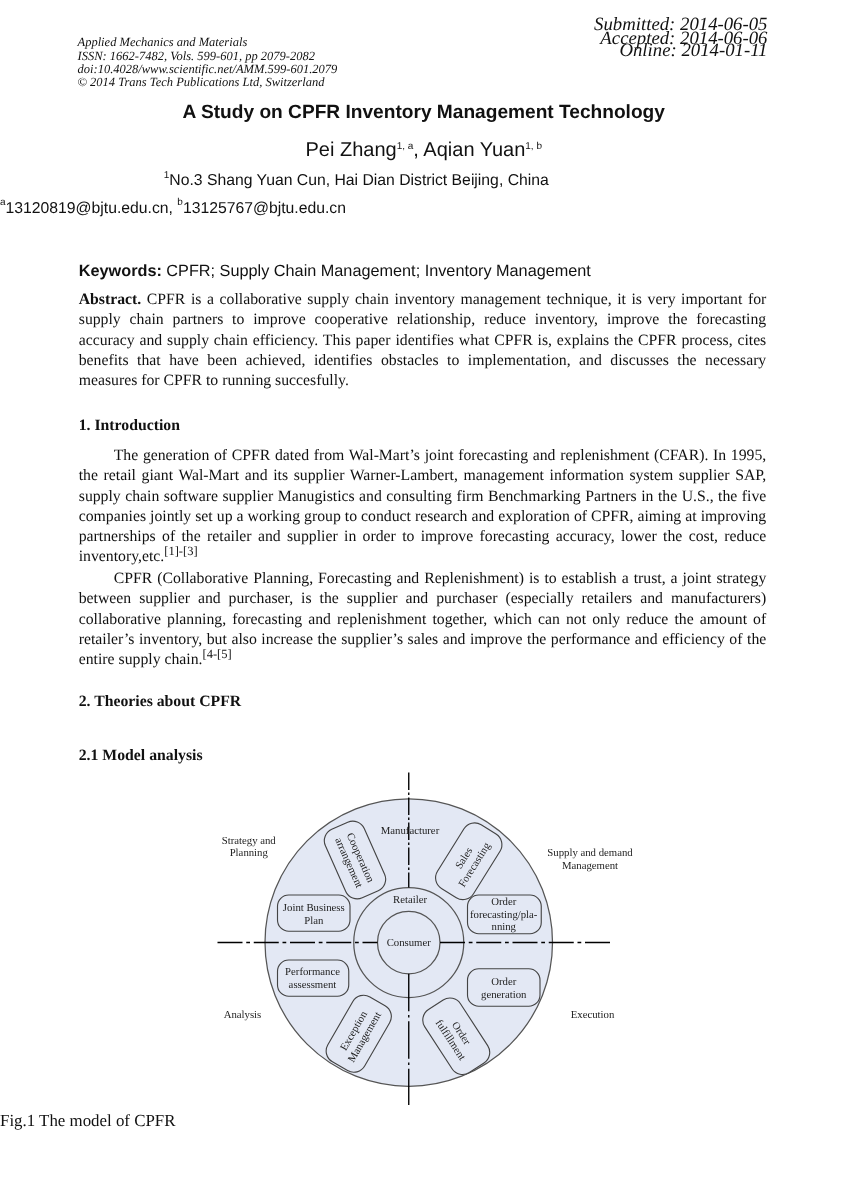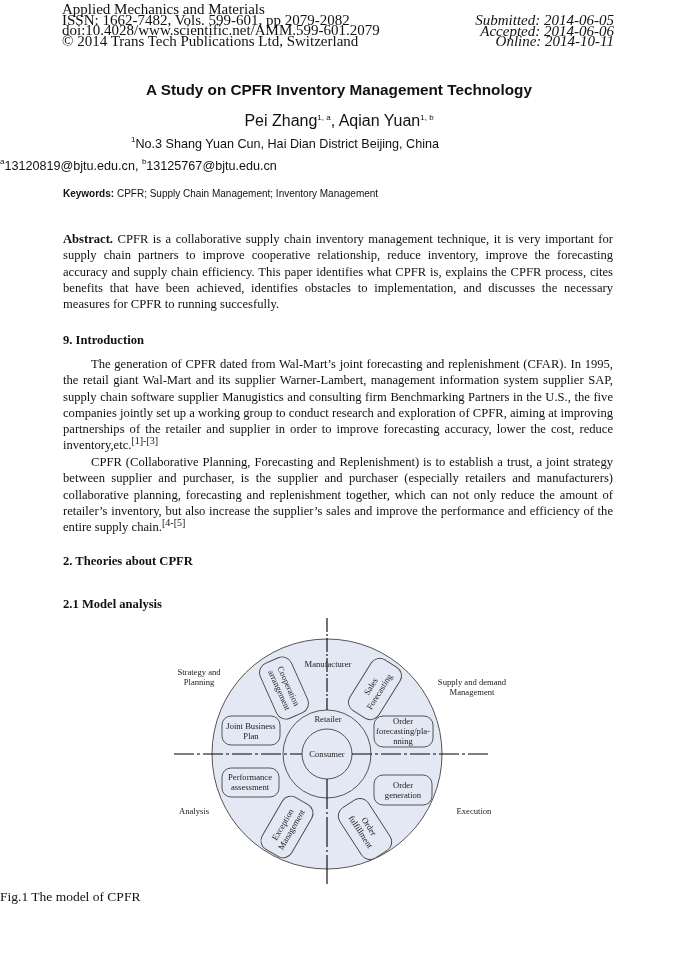--- a/index.html
+++ b/index.html
@@ -1,30 +1,30 @@
 <!DOCTYPE html>
 <html><head>
 <meta charset="utf-8">
 <style>
   html, body { margin: 0; padding: 0; background: #ffffff; }
   body { width: 678px; height: 959px; position: relative; overflow: hidden; color: #111; }
   .serif { font-family: "Liberation Serif", "DejaVu Serif", serif; }
   .sans { font-family: Liberation Sans, sans-serif; }
 
-  .hdr-left { position: absolute; left: 62px; top: 4px; font-size: 15px; line-height: 10.6px; }
+  .hdr-left { position: absolute; left: 62px; top: 30px; font-size: 10px; line-height: 10.6px; font-style: italic; }
   .hdr-right { position: absolute; right: 64px; top: 15px; font-size: 15px; line-height: 10.6px; font-style: italic; text-align: right; }
   .hdr-left div, .hdr-right div { white-space: nowrap; }
 
   .title { position: absolute; left: 0; width: 678px; top: 81px; text-align: center; font-weight: bold; font-size: 15.3px; }
   .authors { position: absolute; left: 0; width: 678px; top: 112px; text-align: center; font-size: 16px; }
   .affil { position: absolute; left: 0; width: 570px; top: 137px; text-align: center; font-size: 12.6px; }
   .emails { position: absolute; left: 0; width: 678px; top: 159px; text-align: left; font-size: 12.6px; }
   sup.s { font-size: 8px; vertical-align: 6px; line-height: 0; }
 
-  .keywords { position: absolute; left: 63px; top: 188px; font-size: 10px; white-space: nowrap; }
+  .keywords { position: absolute; left: 63px; top: 209px; font-size: 13px; white-space: nowrap; }
 
   .para { position: absolute; left: 63px; width: 550px; font-size: 12.6px; line-height: 16.3px; text-align: justify; }
   .para .ind { padding-left: 28px; }
   .para sup { font-size: 10px; vertical-align: 5px; line-height: 0; }
 
   .h { position: absolute; left: 63px; font-size: 12.6px; font-weight: bold; white-space: nowrap; }
 
   .fig { position: absolute; left: 0; top: 0; width: 678px; height: 959px; pointer-events: none; }
   .fig svg { position: absolute; left: 0; top: 0; }
   .caption { position: absolute; left: 0; width: 678px; top: 889px; text-align: left; font-size: 13.5px; }
@@ -34,21 +34,21 @@
 
 <div class="hdr-left serif">
   <div>Applied Mechanics and Materials</div>
   <div>ISSN: 1662-7482, Vols. 599-601, pp 2079-2082</div>
   <div>doi:10.4028/www.scientific.net/AMM.599-601.2079</div>
   <div>© 2014 Trans Tech Publications Ltd, Switzerland</div>
 </div>
 <div class="hdr-right serif">
   <div>Submitted: 2014-06-05</div>
   <div>Accepted: 2014-06-06</div>
-  <div>Online: 2014-10-11</div>
+  <div>Online: 2014-01-11</div>
 </div>
 
 <div class="title sans">A Study on CPFR Inventory Management Technology</div>
 <div class="authors sans">
   <span>Pei Zhang</span><sup class="s">1, a</sup><span>, </span><span>Aqian Yuan</span><sup class="s">1, b</sup>
 </div>
 <div class="affil sans">
   <sup class="s">1</sup><span>No.3 Shang Yuan Cun, Hai Dian District Beijing, China</span>
 </div>
 <div class="emails sans">
@@ -56,21 +56,21 @@
 </div>
 
 <div class="keywords sans">
   <b>Keywords:</b><span> CPFR; Supply Chain Management; Inventory Management</span>
 </div>
 
 <div class="para serif" style="top:231px;">
   <b>Abstract.</b><span> CPFR is a collaborative supply chain inventory management technique, it is very important for supply chain partners to improve cooperative relationship, reduce inventory, improve the forecasting accuracy and supply chain efficiency. This paper identifies what CPFR is, explains the CPFR process, cites benefits that have been achieved, identifies obstacles to implementation, and discusses the necessary measures for CPFR to running succesfully.</span>
 </div>
 
-<div class="h serif" style="top:333px;">9. Introduction</div>
+<div class="h serif" style="top:333px;">1. Introduction</div>
 <div class="para serif" style="top:356px;">
   <span class="ind">The generation of CPFR dated from Wal-Mart’s joint forecasting and replenishment (CFAR). In 1995, the retail giant Wal-Mart and its supplier Warner-Lambert, management information system supplier SAP, supply chain software supplier Manugistics and consulting firm Benchmarking Partners in the U.S., the five companies jointly set up a working group to conduct research and exploration of CPFR, aiming at improving partnerships of the retailer and supplier in order to improve forecasting accuracy, lower the cost, reduce inventory,etc.</span><sup>[1]-[3]</sup>
 </div>
 <div class="para serif" style="top:454px;">
   <span class="ind">CPFR (Collaborative Planning, Forecasting and Replenishment) is to establish a trust, a joint strategy between supplier and purchaser, is the supplier and purchaser (especially retailers and manufacturers) collaborative planning, forecasting and replenishment together, which can not only reduce the amount of retailer’s inventory, but also increase the supplier’s sales and improve the performance and efficiency of the entire supply chain.</span><sup>[4-[5]</sup>
 </div>
 
 <div class="h serif" style="top:554px;">2. Theories about CPFR</div>
 <div class="h serif" style="top:597px;">2.1 Model analysis</div>
 

